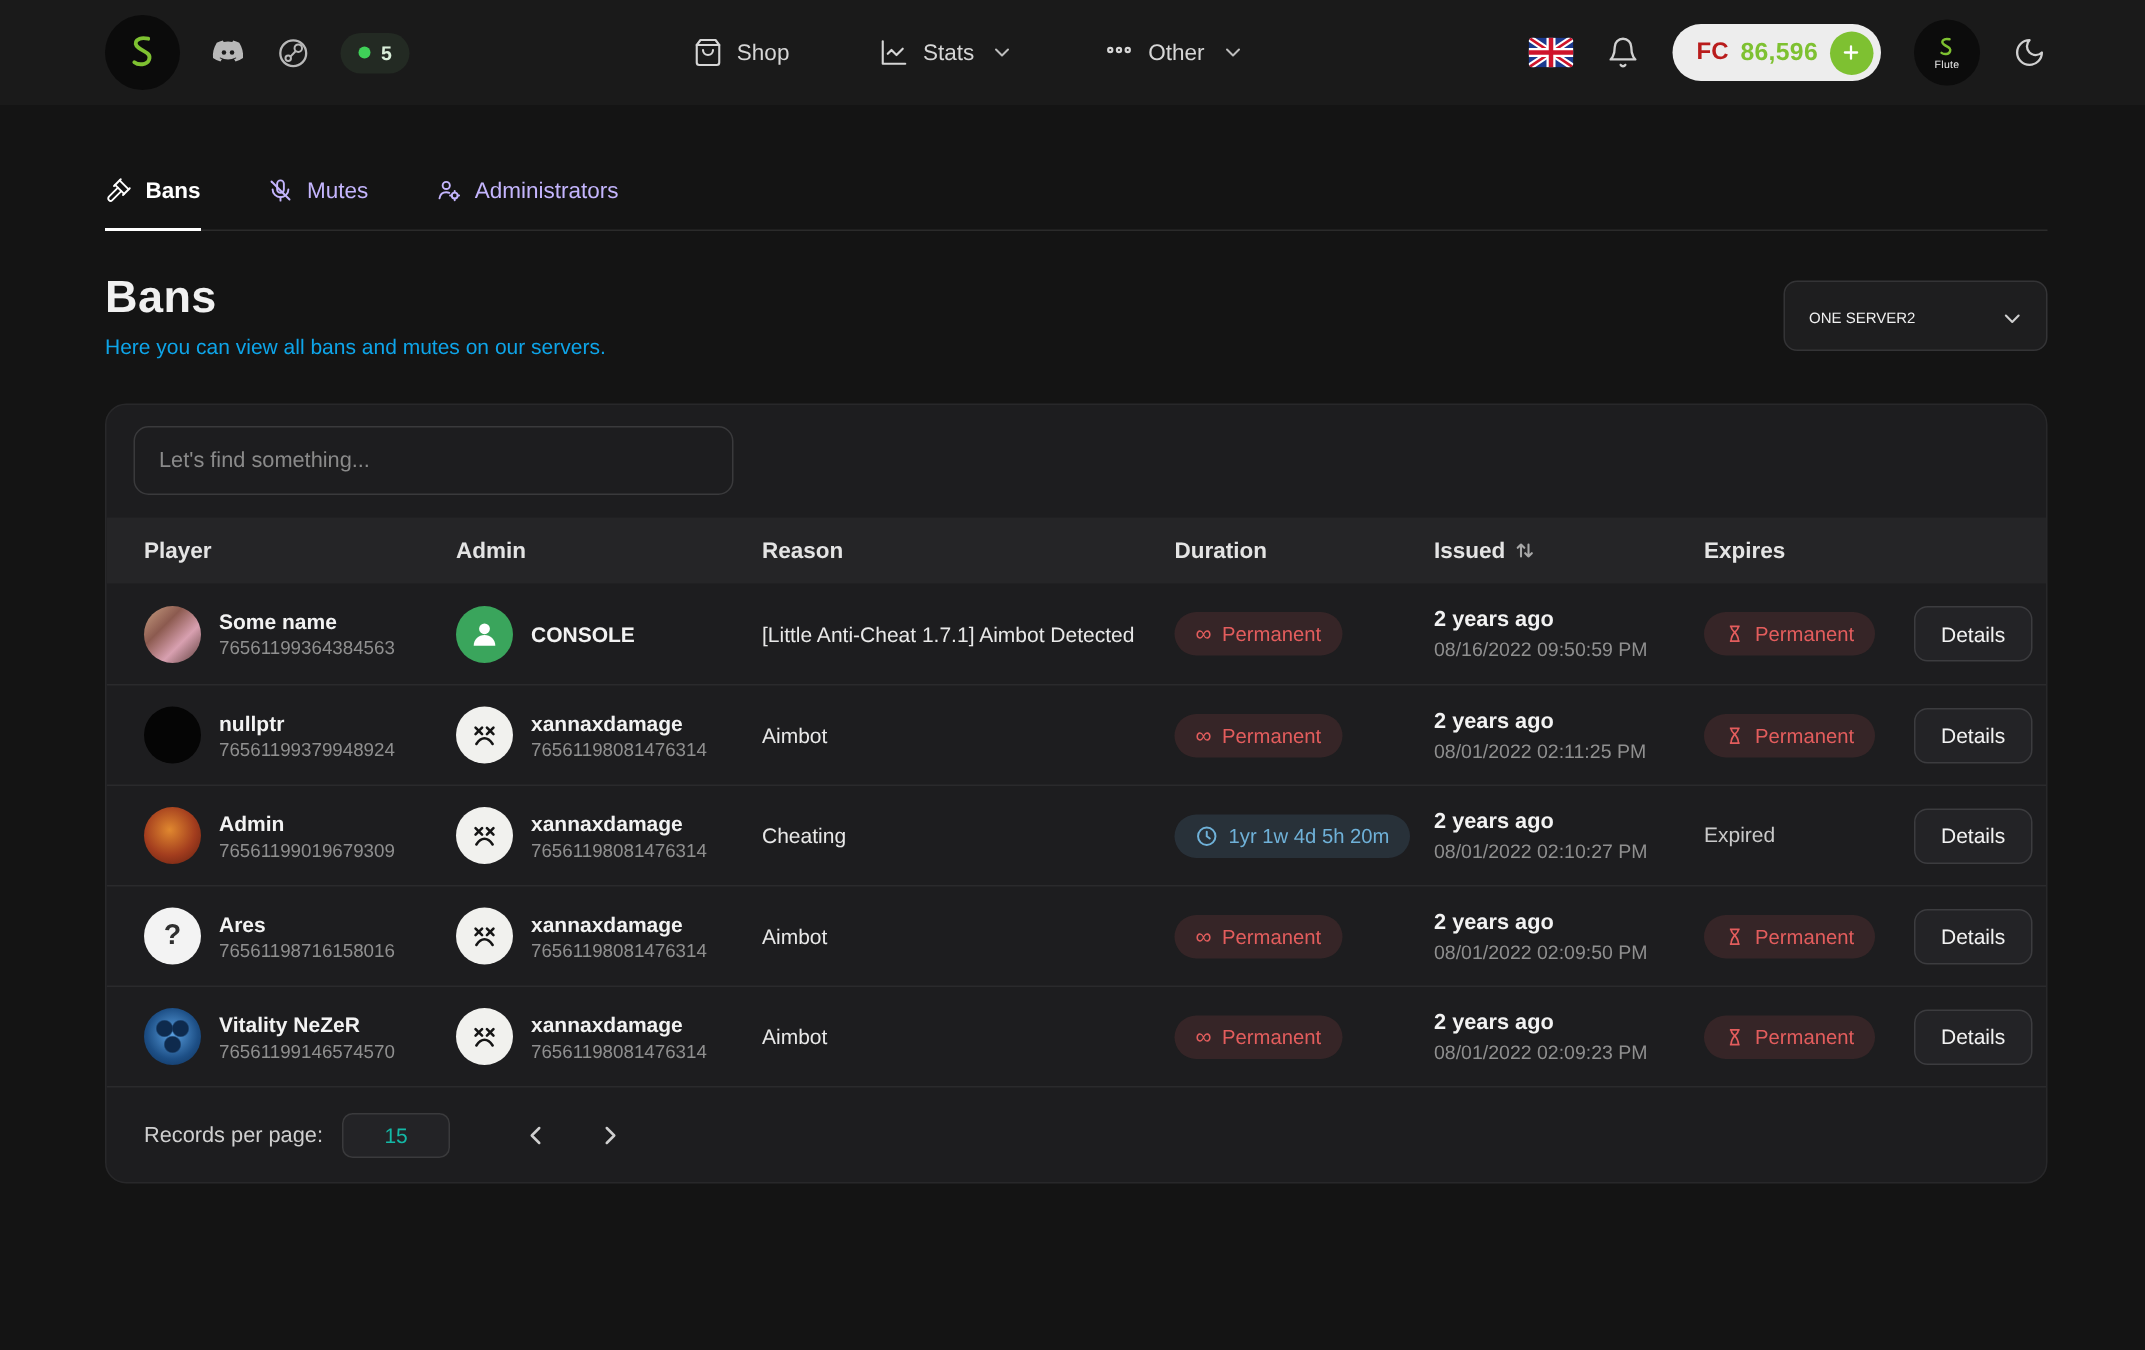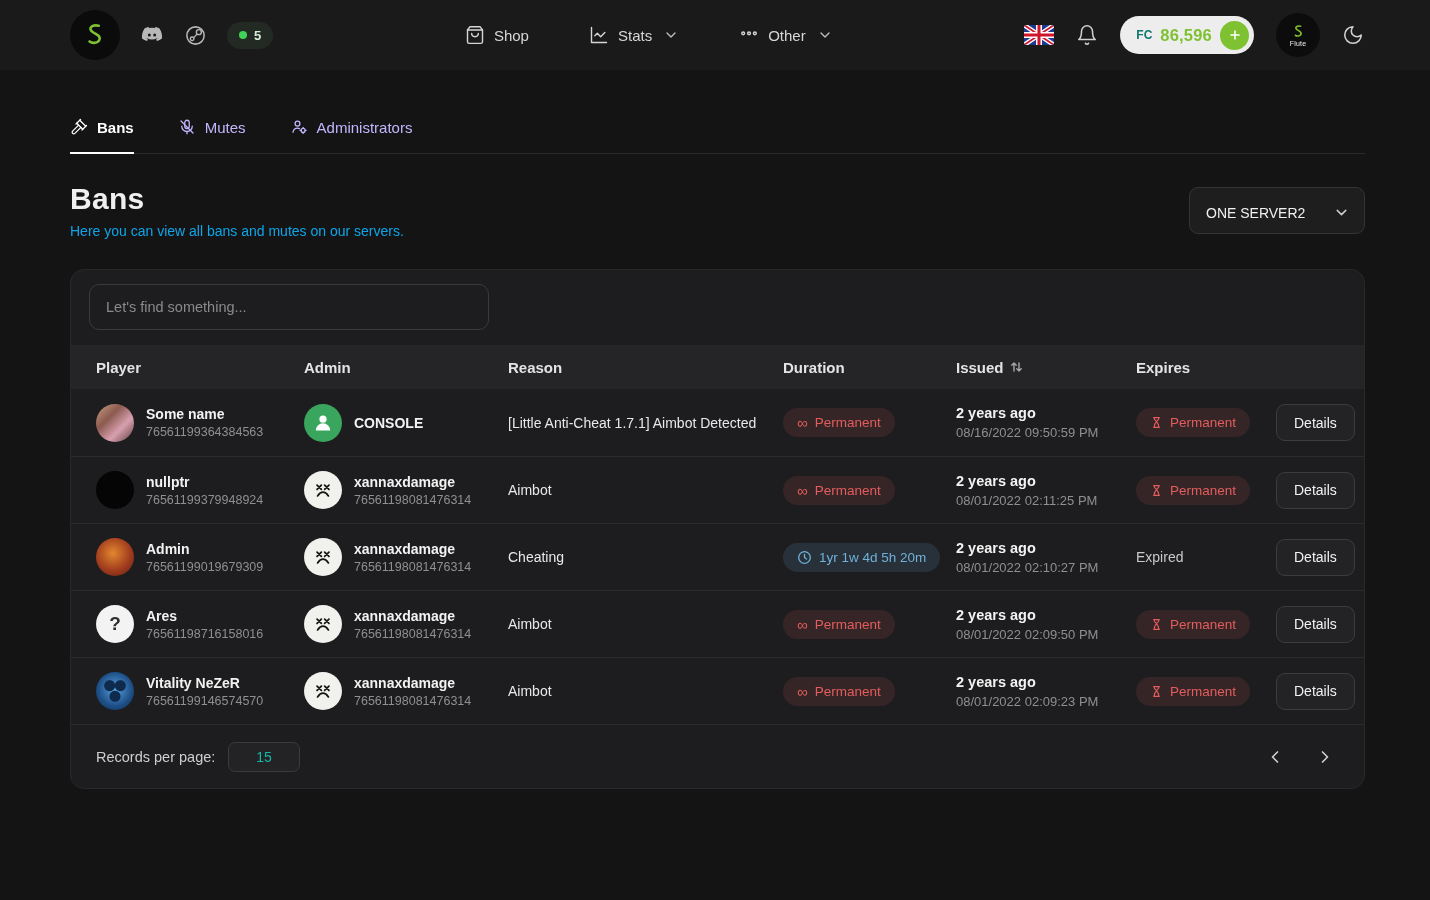--- a/index.html
+++ b/index.html
@@ -51,21 +51,21 @@
   }
   .nav-item svg.chev { margin-left: 2px; color: #bdbdbd; }
 
   .nav-right { gap: 22px; }
   .flag-wrap { width: 30px; height: 20px; border-radius: 3px; overflow: hidden; cursor: pointer; }
   .bell, .moon { color: #d0d0d0; cursor: pointer; }
   .currency-pill {
     height: 38px; border-radius: 19px; background: #ededed;
     display: flex; align-items: center; gap: 8px; padding: 0 5px 0 16px; cursor: pointer;
   }
-  .currency-code { font-size: 12px; color: #0f766e; font-weight: 600; }
+  .currency-code { font-size: 16px; color: #b91c1c; font-weight: 600; }
   .currency-amount { font-size: 16.5px; color: var(--accent); font-weight: 700; letter-spacing: .2px; }
   .plus-btn {
     width: 29px; height: 29px; border-radius: 50%;
     background: var(--accent); display: flex; align-items: center; justify-content: center;
     border: none; cursor: pointer; color: #fff;
   }
   .user-avatar {
     width: 44px; height: 44px; border-radius: 50%; background: #0c0c0c;
     display: flex; flex-direction: column; align-items: center; justify-content: center;
     gap: 1px; cursor: pointer;
@@ -86,21 +86,21 @@
   }
   .tab.active { color: #ffffff; font-weight: 700; border-bottom-color: #ffffff; }
 
   .page-header { margin-top: 28px; display: flex; justify-content: space-between; align-items: center; }
   .page-title { font-size: 30px; font-weight: 700; letter-spacing: .3px; }
   .page-subtitle { margin-top: 7px; font-size: 14px; color: #0ea5e9; }
   .server-select {
     width: 176px; height: 47px; border-radius: 9px;
     background: #1e1e1f; border: 1px solid #343436;
     display: flex; align-items: center; justify-content: space-between;
-    padding: 4px 14px 0 16px; cursor: pointer; font-size: 14px; color: #f0f0f0;
+    padding: 4px 14px 0 16px; cursor: pointer; font-size: 10px; color: #f0f0f0;
   }
   .server-select svg { color: #cfcfcf; }
 
   
   .card {
     margin-top: 30px; background: var(--card);
     border: 1px solid #28282a; border-radius: 14px;
     padding-top: 14px; overflow: hidden;
   }
   .search-input {
@@ -178,21 +178,21 @@
   .details-btn {
     height: 37px; padding: 0 17px; border-radius: 9px;
     background: #232326; border: 1px solid #3c3c3f;
     color: #f2f2f2; font-size: 14px; font-family: "Liberation Sans", sans-serif;
     cursor: pointer;
   }
 
   
   .card-footer {
     border-top: 1px solid var(--border); height: 64px;
-    display: flex; align-items: center; justify-content: space-between;
+    display: flex; align-items: center; 
     padding: 0 25px;
     gap: 43px;
   }
   .records-group { display: flex; align-items: center; gap: 13px; }
   .records-label { font-size: 14.5px; color: #cfcfcf; }
   .records-value {
     padding: 6px 27px; border: 1px solid #3a3a3c; border-radius: 7px;
     background: #232326; font-size: 14px; color: #14b8a6; cursor: pointer;
   }
   .pager { display: flex; align-items: center; gap: 22px; }

